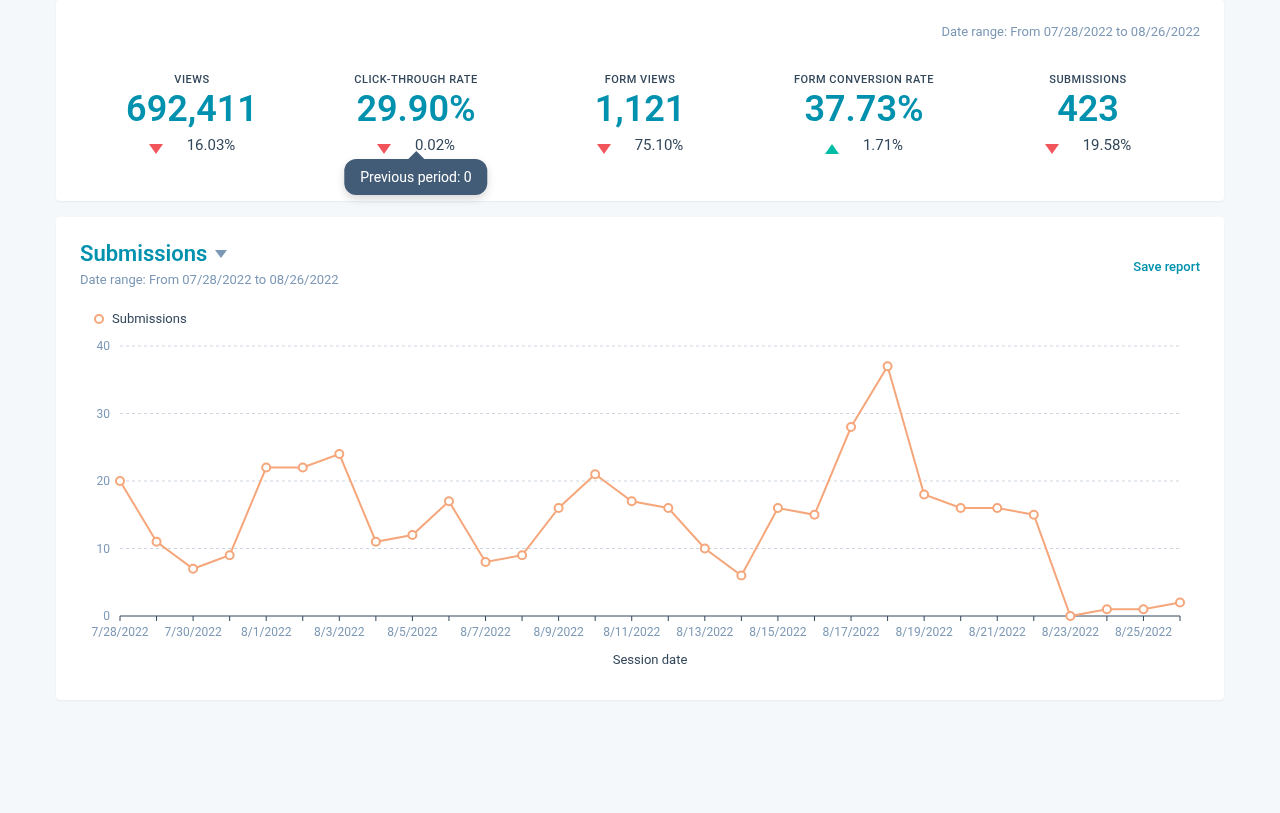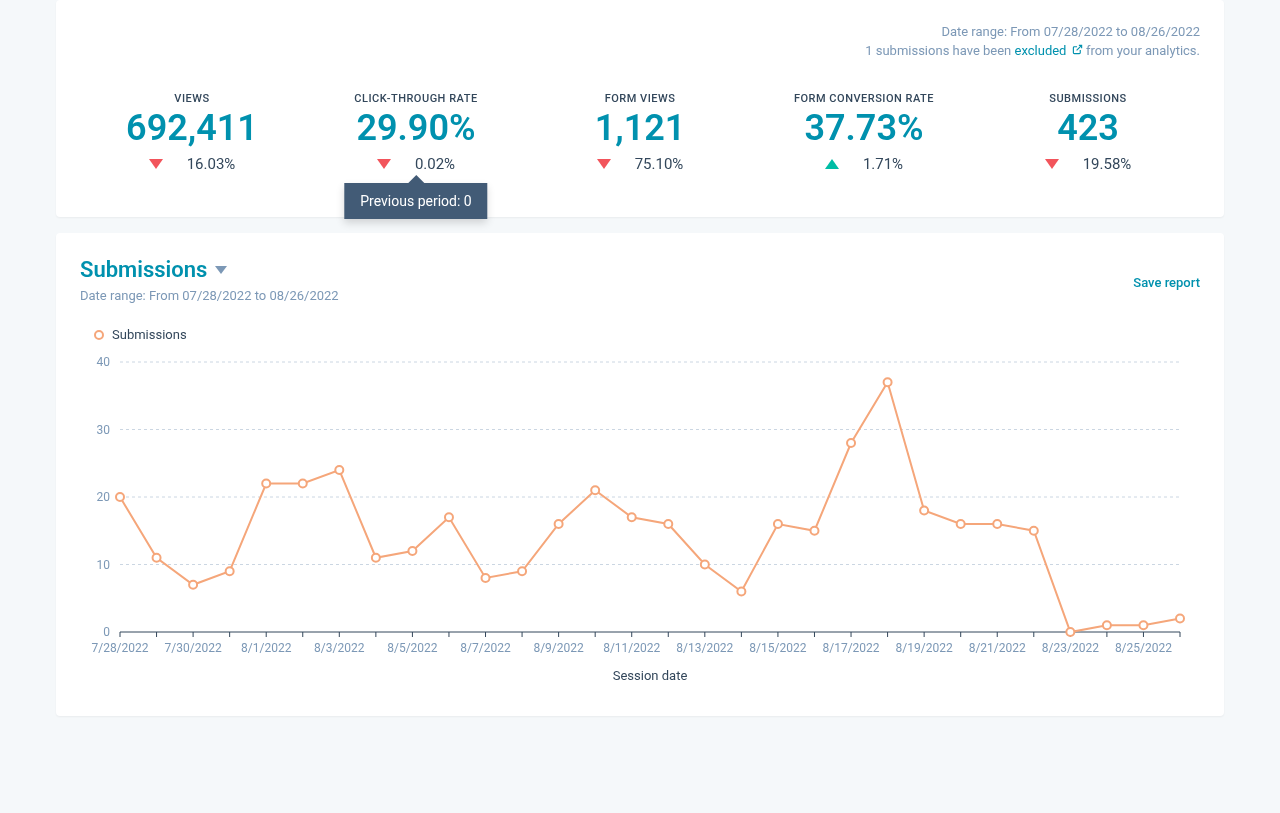--- a/index.html
+++ b/index.html
@@ -23,27 +23,27 @@
     .kpi-row {
       display:flex;
       justify-content:space-around;
       align-items:flex-start;
       padding: 30px 0 20px;
       position: relative;
     }
     .kpi { text-align:center; flex:1; position:relative; }
     .kpi-label { font-size:11px; letter-spacing:.5px; font-weight:500; color:#33475b; text-transform:uppercase; }
     .kpi-value { font-size:36px; font-weight:600; color:#0091ae; margin:2px 0 6px; }
-    .delta { display:inline-flex; align-items:center; gap:24px; font-size:15px; color:#33475b; }
+    .delta { display:inline-flex; align-items:flex-end; gap:24px; font-size:15px; color:#33475b; }
     .arrow-down { width:0;height:0;border-left:7px solid transparent;border-right:7px solid transparent;border-top:10px solid #f2545b; }
     .arrow-up { width:0;height:0;border-left:7px solid transparent;border-right:7px solid transparent;border-bottom:10px solid #00bda5; }
     .tooltip {
       position:absolute; top:100%; left:50%; transform:translateX(-50%);
-      margin-top:10px; background:#425b76; color:#fff;
-      padding:10px 16px; border-radius:0; font-size:14px; white-space:nowrap;
+      margin-top:2px; background:#425b76; color:#fff;
+      padding:10px 16px; border-radius:12px; font-size:14px; white-space:nowrap;
       box-shadow:0 4px 8px rgba(0,0,0,.15);
     }
     .tooltip::before {
       content:""; position:absolute; bottom:100%; left:50%; transform:translateX(-50%);
       border-left:8px solid transparent; border-right:8px solid transparent; border-bottom:8px solid #425b76;
     }
     .card-header { display:flex; justify-content:space-between; align-items:center; }
     .section-title { display:inline-flex; align-items:center; gap:8px; color:#0091ae; font-size:22px; font-weight:600; cursor:pointer; }
     .dropdown-caret { width:0;height:0;border-left:6px solid transparent;border-right:6px solid transparent;border-top:8px solid #7c98b6; }
     .save-link { color:#0091ae; font-weight:500; font-size:13px; cursor:pointer; }
@@ -59,34 +59,20 @@
     .series-pt { fill:#fff; stroke:#f5a67a; stroke-width:2; }
     .tick-mark { stroke:#33475b; stroke-width:1; }
   </style>
 </head>
 <body>
 
 <div class="container">
 
   <div class="card">
     <div class="sub-text">Date range: From 07/28/2022 to 08/26/2022</div>
-    <div class="sub-text">
-      <span>1 submissions have been </span>
-      <a href="#" class="excluded-link">
-        <span>excluded</span>
-        <span class="external-icon">
-          <svg width="11" height="11" viewBox="0 0 24 24" fill="none" stroke="#0091ae" stroke-width="2.5">
-              <path d="M18 13v6a2 2 0 0 1-2 2H5a2 2 0 0 1-2-2V8a2 2 0 0 1 2-2h6"></path>
-              <polyline points="15 3 21 3 21 9"></polyline>
-              <line x1="10" y1="14" x2="21" y2="3"></line>
-            </svg>
-        </span>
-      </a>
-      <span> from your analytics.</span>
-    </div>
 
     <div class="kpi-row" id="kpi-row">
         <div class="kpi"><div class="kpi-label">VIEWS</div><div class="kpi-value">692,411</div><div class="delta">
             <span class="arrow-down"></span>
             <span>16.03%</span>
           </div></div>
         <div class="kpi"><div class="kpi-label">CLICK-THROUGH RATE</div><div class="kpi-value">29.90%</div><div class="delta">
             <span class="arrow-down"></span>
             <span>0.02%</span>
           </div><div class="tooltip">Previous period: 0</div></div>

